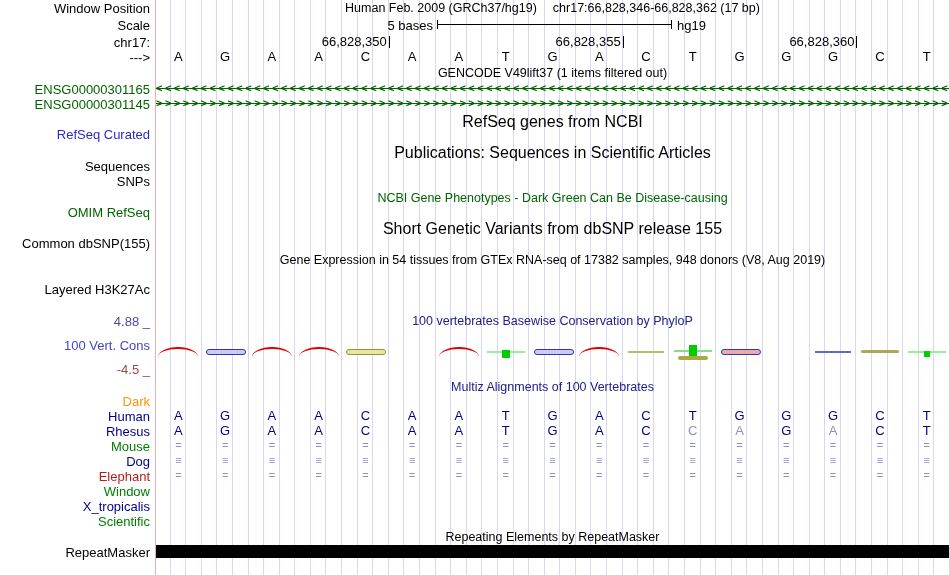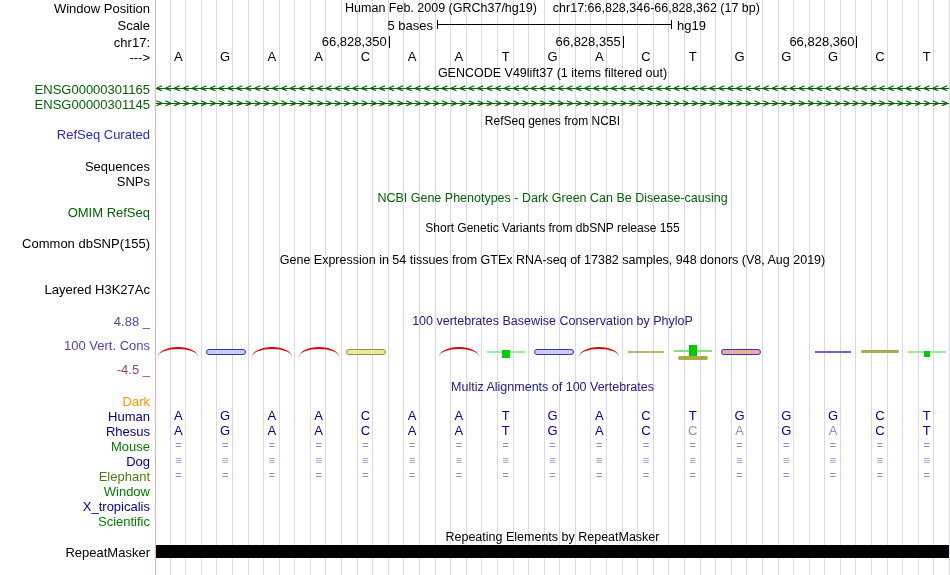--- a/index.html
+++ b/index.html
@@ -3,21 +3,21 @@
 <meta charset="utf-8">
 <style>
   html,body{margin:0;padding:0;background:#fff;}
   .screen{position:relative;width:950px;height:575px;background:#fff;overflow:hidden;
           font-family:"Liberation Sans",sans-serif;color:#000;}
   .grid{position:absolute;left:155px;top:0;width:795px;height:575px;
         background:repeating-linear-gradient(to right,transparent 0,transparent 14.588px,var(--grid) 14.588px,var(--grid) 15.588px);}
   .sep{position:absolute;left:155px;top:0;width:1px;height:575px;background:var(--separator);}
   .llabel{position:absolute;left:0;width:150px;text-align:right;font-size:13px;line-height:13px;white-space:nowrap;}
   .cnote{position:absolute;left:155px;width:795px;text-align:center;line-height:13px;white-space:nowrap;}
-  .f12{font-size:12.5px}.f11{font-size:12px}
+  .f12{font-size:12.5px}.f11{font-size:16px}
   .blue{color:var(--refseq-blue)}.green{color:var(--dark-green)}.titleblue{color:var(--title-blue)}
   .consmax{color:var(--cons-max-blue)}.consmin{color:var(--cons-min-red)}.consname{color:var(--cons-blue)}
   .toptitle span{margin:16px 8px;}
   .scalebar{position:absolute;left:437px;top:20px;width:233px;height:9px;
             border-left:1px solid #000;border-right:1px solid #000;
             background:linear-gradient(to bottom,transparent 4px,#000 4px,#000 5px,transparent 5px);}
   .scaletext{position:absolute;left:333px;top:19px;width:100px;text-align:right;font-size:13px;line-height:13px;}
   .hg19{position:absolute;left:677px;top:19px;font-size:13px;line-height:13px;}
   .ticklabel{position:absolute;width:110px;text-align:right;font-size:13px;line-height:13px;top:35px;}
   .tickmark{position:absolute;width:1px;height:12px;background:#000;top:36px;}
@@ -82,20 +82,21 @@
     </div>
 
   <div class="cnote f12" style="top:67px">GENCODE V49lift37 (1 items filtered out)</div>
   <div class="llabel green" style="top:83px">ENSG00000301165</div>
   <div class="generow" id="generow0" style="top:82px">&lt;&lt;&lt;&lt;&lt;&lt;&lt;&lt;&lt;&lt;&lt;&lt;&lt;&lt;&lt;&lt;&lt;&lt;&lt;&lt;&lt;&lt;&lt;&lt;&lt;&lt;&lt;&lt;&lt;&lt;&lt;&lt;&lt;&lt;&lt;&lt;&lt;&lt;&lt;&lt;&lt;&lt;&lt;&lt;&lt;&lt;&lt;&lt;&lt;&lt;&lt;&lt;&lt;&lt;&lt;&lt;&lt;&lt;&lt;&lt;&lt;&lt;&lt;&lt;&lt;&lt;&lt;&lt;&lt;&lt;&lt;&lt;&lt;&lt;&lt;&lt;&lt;&lt;&lt;&lt;&lt;&lt;&lt;&lt;&lt;&lt;&lt;&lt;&lt;&lt;&lt;&lt;&lt;&lt;&lt;&lt;&lt;&lt;&lt;&lt;</div>
   <div class="llabel green" style="top:98px">ENSG00000301145</div>
   <div class="generow" id="generow1" style="top:97px">&gt;&gt;&gt;&gt;&gt;&gt;&gt;&gt;&gt;&gt;&gt;&gt;&gt;&gt;&gt;&gt;&gt;&gt;&gt;&gt;&gt;&gt;&gt;&gt;&gt;&gt;&gt;&gt;&gt;&gt;&gt;&gt;&gt;&gt;&gt;&gt;&gt;&gt;&gt;&gt;&gt;&gt;&gt;&gt;&gt;&gt;&gt;&gt;&gt;&gt;&gt;&gt;&gt;&gt;&gt;&gt;&gt;&gt;&gt;&gt;&gt;&gt;&gt;&gt;&gt;&gt;&gt;&gt;&gt;&gt;&gt;&gt;&gt;&gt;&gt;&gt;&gt;&gt;&gt;&gt;&gt;&gt;&gt;&gt;&gt;&gt;&gt;&gt;&gt;&gt;&gt;&gt;&gt;&gt;&gt;&gt;&gt;&gt;&gt;&gt;</div>
 
   <div class="cnote f11" style="top:115px">RefSeq genes from NCBI</div>
   <div class="llabel blue" style="top:128px">RefSeq Curated</div>
+  <div class="cnote f11" style="top:146px">Publications: Sequences in Scientific Articles</div>
   <div class="llabel" style="top:160px">Sequences</div>
   <div class="llabel" style="top:175px">SNPs</div>
   <div class="cnote f12 green" style="top:192px">NCBI Gene Phenotypes - Dark Green Can Be Disease-causing</div>
   <div class="llabel green" style="top:206px">OMIM RefSeq</div>
   <div class="cnote f11" style="top:222px">Short Genetic Variants from dbSNP release 155</div>
   <div class="llabel" style="top:237px">Common dbSNP(155)</div>
   <div class="cnote f12" style="top:254px">Gene Expression in 54 tissues from GTEx RNA-seq of 17382 samples, 948 donors (V8, Aug 2019)</div>
   <div class="llabel" style="top:283px">Layered H3K27Ac</div>
 
   <div class="llabel consmax" style="top:315px">4.88 _</div>
@@ -192,21 +193,21 @@
       <div class="mcell msym" style="left: 482.353px; width: 46.7647px; top: 454px;">≡</div>
       <div class="mcell msym" style="left: 529.118px; width: 46.7647px; top: 454px;">≡</div>
       <div class="mcell msym" style="left: 575.882px; width: 46.7647px; top: 454px;">≡</div>
       <div class="mcell msym" style="left: 622.647px; width: 46.7647px; top: 454px;">≡</div>
       <div class="mcell msym" style="left: 669.412px; width: 46.7647px; top: 454px;">≡</div>
       <div class="mcell msym" style="left: 716.176px; width: 46.7647px; top: 454px;">≡</div>
       <div class="mcell msym" style="left: 762.941px; width: 46.7647px; top: 454px;">≡</div>
       <div class="mcell msym" style="left: 809.706px; width: 46.7647px; top: 454px;">≡</div>
       <div class="mcell msym" style="left: 856.471px; width: 46.7647px; top: 454px;">≡</div>
       <div class="mcell msym" style="left: 903.235px; width: 46.7647px; top: 454px;">≡</div>
-      <div class="mrow-label" style="top: 470px; color: #4d7c0f;">Elephant</div>
+      <div class="mrow-label" style="top: 470px; color: #b91c1c;">Elephant</div>
       <div class="mcell msym" style="left: 155px; width: 46.7647px; top: 469px;">=</div>
       <div class="mcell msym" style="left: 201.765px; width: 46.7647px; top: 469px;">=</div>
       <div class="mcell msym" style="left: 248.529px; width: 46.7647px; top: 469px;">=</div>
       <div class="mcell msym" style="left: 295.294px; width: 46.7647px; top: 469px;">=</div>
       <div class="mcell msym" style="left: 342.059px; width: 46.7647px; top: 469px;">=</div>
       <div class="mcell msym" style="left: 388.824px; width: 46.7647px; top: 469px;">=</div>
       <div class="mcell msym" style="left: 435.588px; width: 46.7647px; top: 469px;">=</div>
       <div class="mcell msym" style="left: 482.353px; width: 46.7647px; top: 469px;">=</div>
       <div class="mcell msym" style="left: 529.118px; width: 46.7647px; top: 469px;">=</div>
       <div class="mcell msym" style="left: 575.882px; width: 46.7647px; top: 469px;">=</div>

